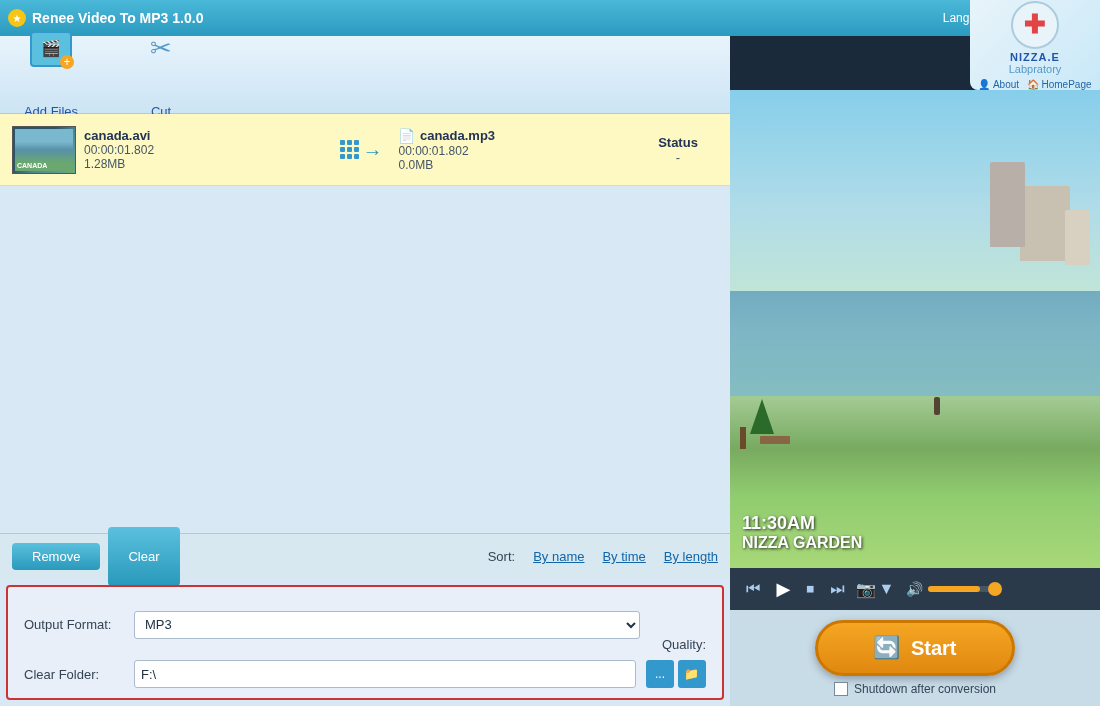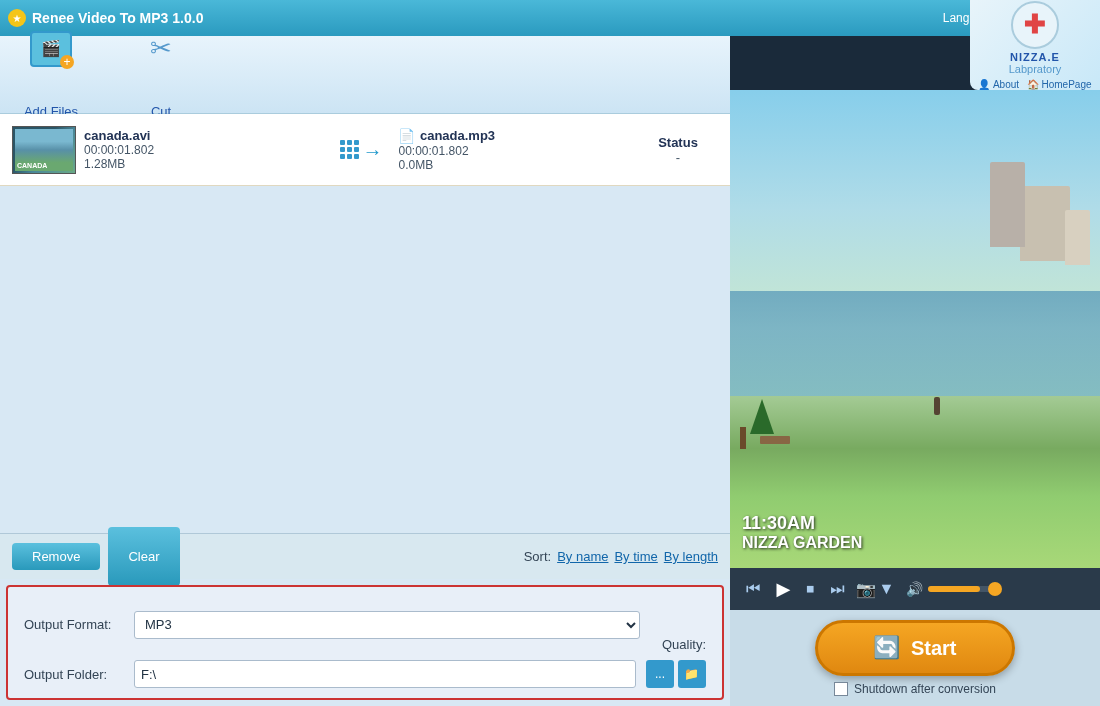--- a/index.html
+++ b/index.html
@@ -124,21 +124,21 @@
     .toolbar-label { font-size: 13px; color: #2255aa; font-weight: 500; margin-top: 33px; }
 
     
     .file-list {
       flex: 1;
       overflow-y: auto;
     }
 
     
     .file-row {
-      background: #ffffff;
+      background: #fef9c3;
       border-bottom: 1px solid #e0d8c0;
       display: flex;
       align-items: center;
       padding: 8px 12px;
       min-height: 72px;
     }
     .file-thumbnail {
       width: 64px; height: 48px;
       background: #223344;
       border: 1px solid #555;
@@ -212,21 +212,21 @@
       border-radius: 4px;
       padding: 22px 20px;
       font-size: 13px;
       cursor: pointer;
       font-weight: 500;
     }
     .sort-area {
       margin-left: auto;
       display: flex;
       align-items: center;
-      gap: 6px;
+      gap: 18px;
     }
     .sort-label { font-size: 13px; color: #334455; }
     .sort-option { font-size: 13px; color: #1166aa; cursor: pointer; text-decoration: underline; }
 
     
     .output-settings {
       background: #e8eff8;
       padding: 10px 16px;
       border-top: 2px solid #cc3333;
       border-left: 2px solid #cc3333;
@@ -517,21 +517,21 @@
         <span class="settings-label">Output Format:</span>
         <select class="settings-select">
           <option>MP3</option>
           <option>AAC</option>
           <option>WAV</option>
           <option>OGG</option>
         </select>
         <span style="font-size:13px;color:#334455;margin-left:12px;margin-top:40px;">Quality:</span>
       </div>
       <div class="settings-row">
-        <span class="settings-label">Output Folder:</span>
+        <span class="settings-label">Clear Folder:</span>
         <input class="settings-input" type="text" value="F:\" style="">
         <div class="folder-btns">
           <button class="folder-btn">...</button>
           <button class="folder-btn">📁</button>
         </div>
       </div>
     </div>
 
   </div>
 

